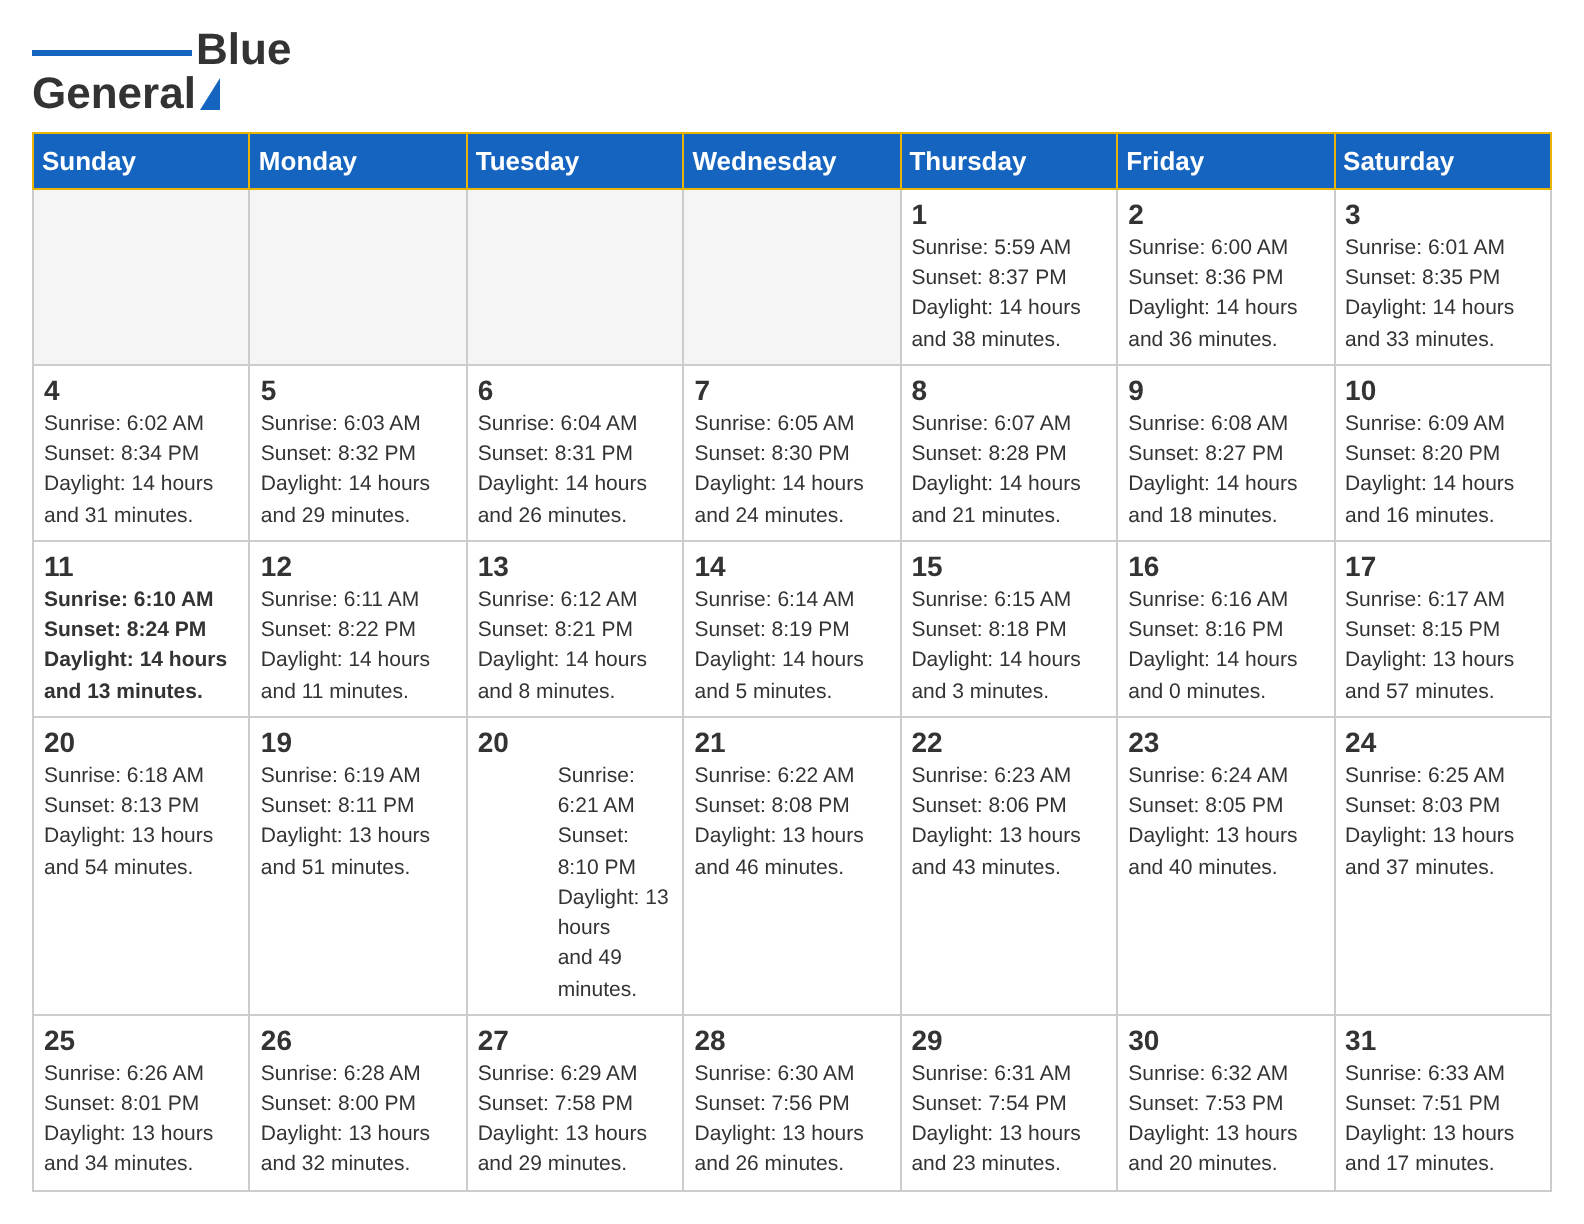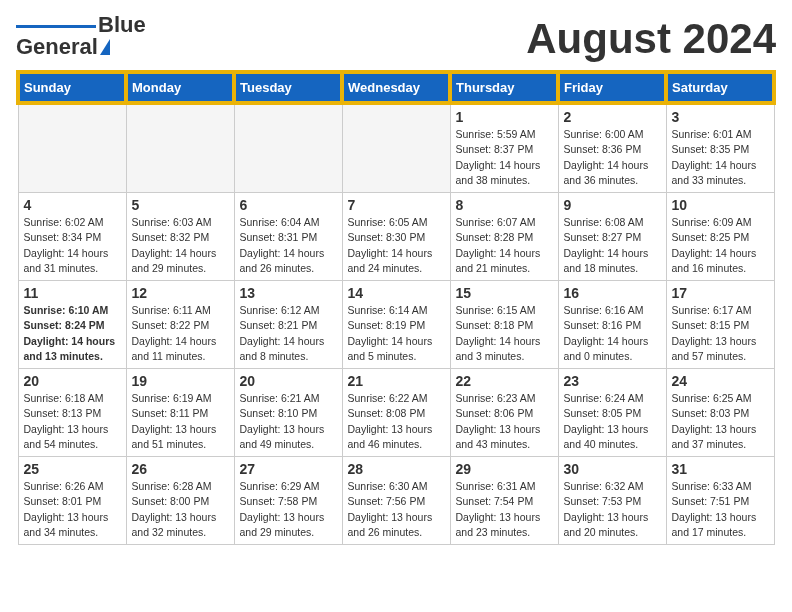--- a/index.html
+++ b/index.html
@@ -60,21 +60,21 @@
       border-collapse: collapse;
       table-layout: fixed;
     }
     .calendar-table th {
       background: #1565c0;
       color: #fff;
       font-size: 13px;
       font-weight: bold;
       padding: 6px 4px;
       text-align: left;
-      border: 4px solid #eab308;
+      border: 1px solid #eab308;
     }
     .calendar-table td {
       border: 1px solid #ccc;
       vertical-align: top;
       padding: 4px 5px;
       height: 88px;
       background: #fff;
     }
     .calendar-table td.empty {
       background: #f5f5f5;
@@ -99,21 +99,20 @@
     <div style="display:flex;align-items:center;margin-top:-2px;">
       <div class="logo-line"></div>
       <span class="logo-text blue" style="margin-left:2px;font-size:22px;">Blue</span>
     </div>
     <div style="display:flex;align-items:center;">
       <span class="logo-text">General</span>
       <span class="logo-triangle"></span>
     </div>
   </div>
   <div class="title-area">
-    <div class="month-title">August 2024</div>
   </div>
 </div>
 
 <table class="calendar-table">
   <thead>
     <tr id="weekday-header">
         <th>Sunday</th>
         <th>Monday</th>
         <th>Tuesday</th>
         <th>Wednesday</th>
@@ -189,21 +188,21 @@
         <td>
           <div class="day-number">9</div>
           <div class="day-info" style="white-space: pre-line;">Sunrise: 6:08 AM
 Sunset: 8:27 PM
 Daylight: 14 hours
 and 18 minutes.</div>
         </td>
         <td>
           <div class="day-number">10</div>
           <div class="day-info" style="white-space: pre-line;">Sunrise: 6:09 AM
-Sunset: 8:25 PM
+Sunset: 8:20 PM
 Daylight: 14 hours
 and 16 minutes.</div>
         </td>
       </tr>
       <tr>
         <td>
           <div class="day-number">11</div>
           <div class="day-info" style="white-space: pre-line; font-weight: bold;">Sunrise: 6:10 AM
 Sunset: 8:24 PM
 Daylight: 14 hours
@@ -262,21 +261,21 @@
         </td>
         <td>
           <div class="day-number">19</div>
           <div class="day-info" style="white-space: pre-line;">Sunrise: 6:19 AM
 Sunset: 8:11 PM
 Daylight: 13 hours
 and 51 minutes.</div>
         </td>
         <td>
           <div class="day-number">20</div>
-          <div class="day-info" style="white-space: pre-line;">Sunrise: 6:21 AM
+          <div class="day-info" style="white-space: pre-line; margin-left: 40px;">Sunrise: 6:21 AM
 Sunset: 8:10 PM
 Daylight: 13 hours
 and 49 minutes.</div>
         </td>
         <td>
           <div class="day-number">21</div>
           <div class="day-info" style="white-space: pre-line;">Sunrise: 6:22 AM
 Sunset: 8:08 PM
 Daylight: 13 hours
 and 46 minutes.</div>

